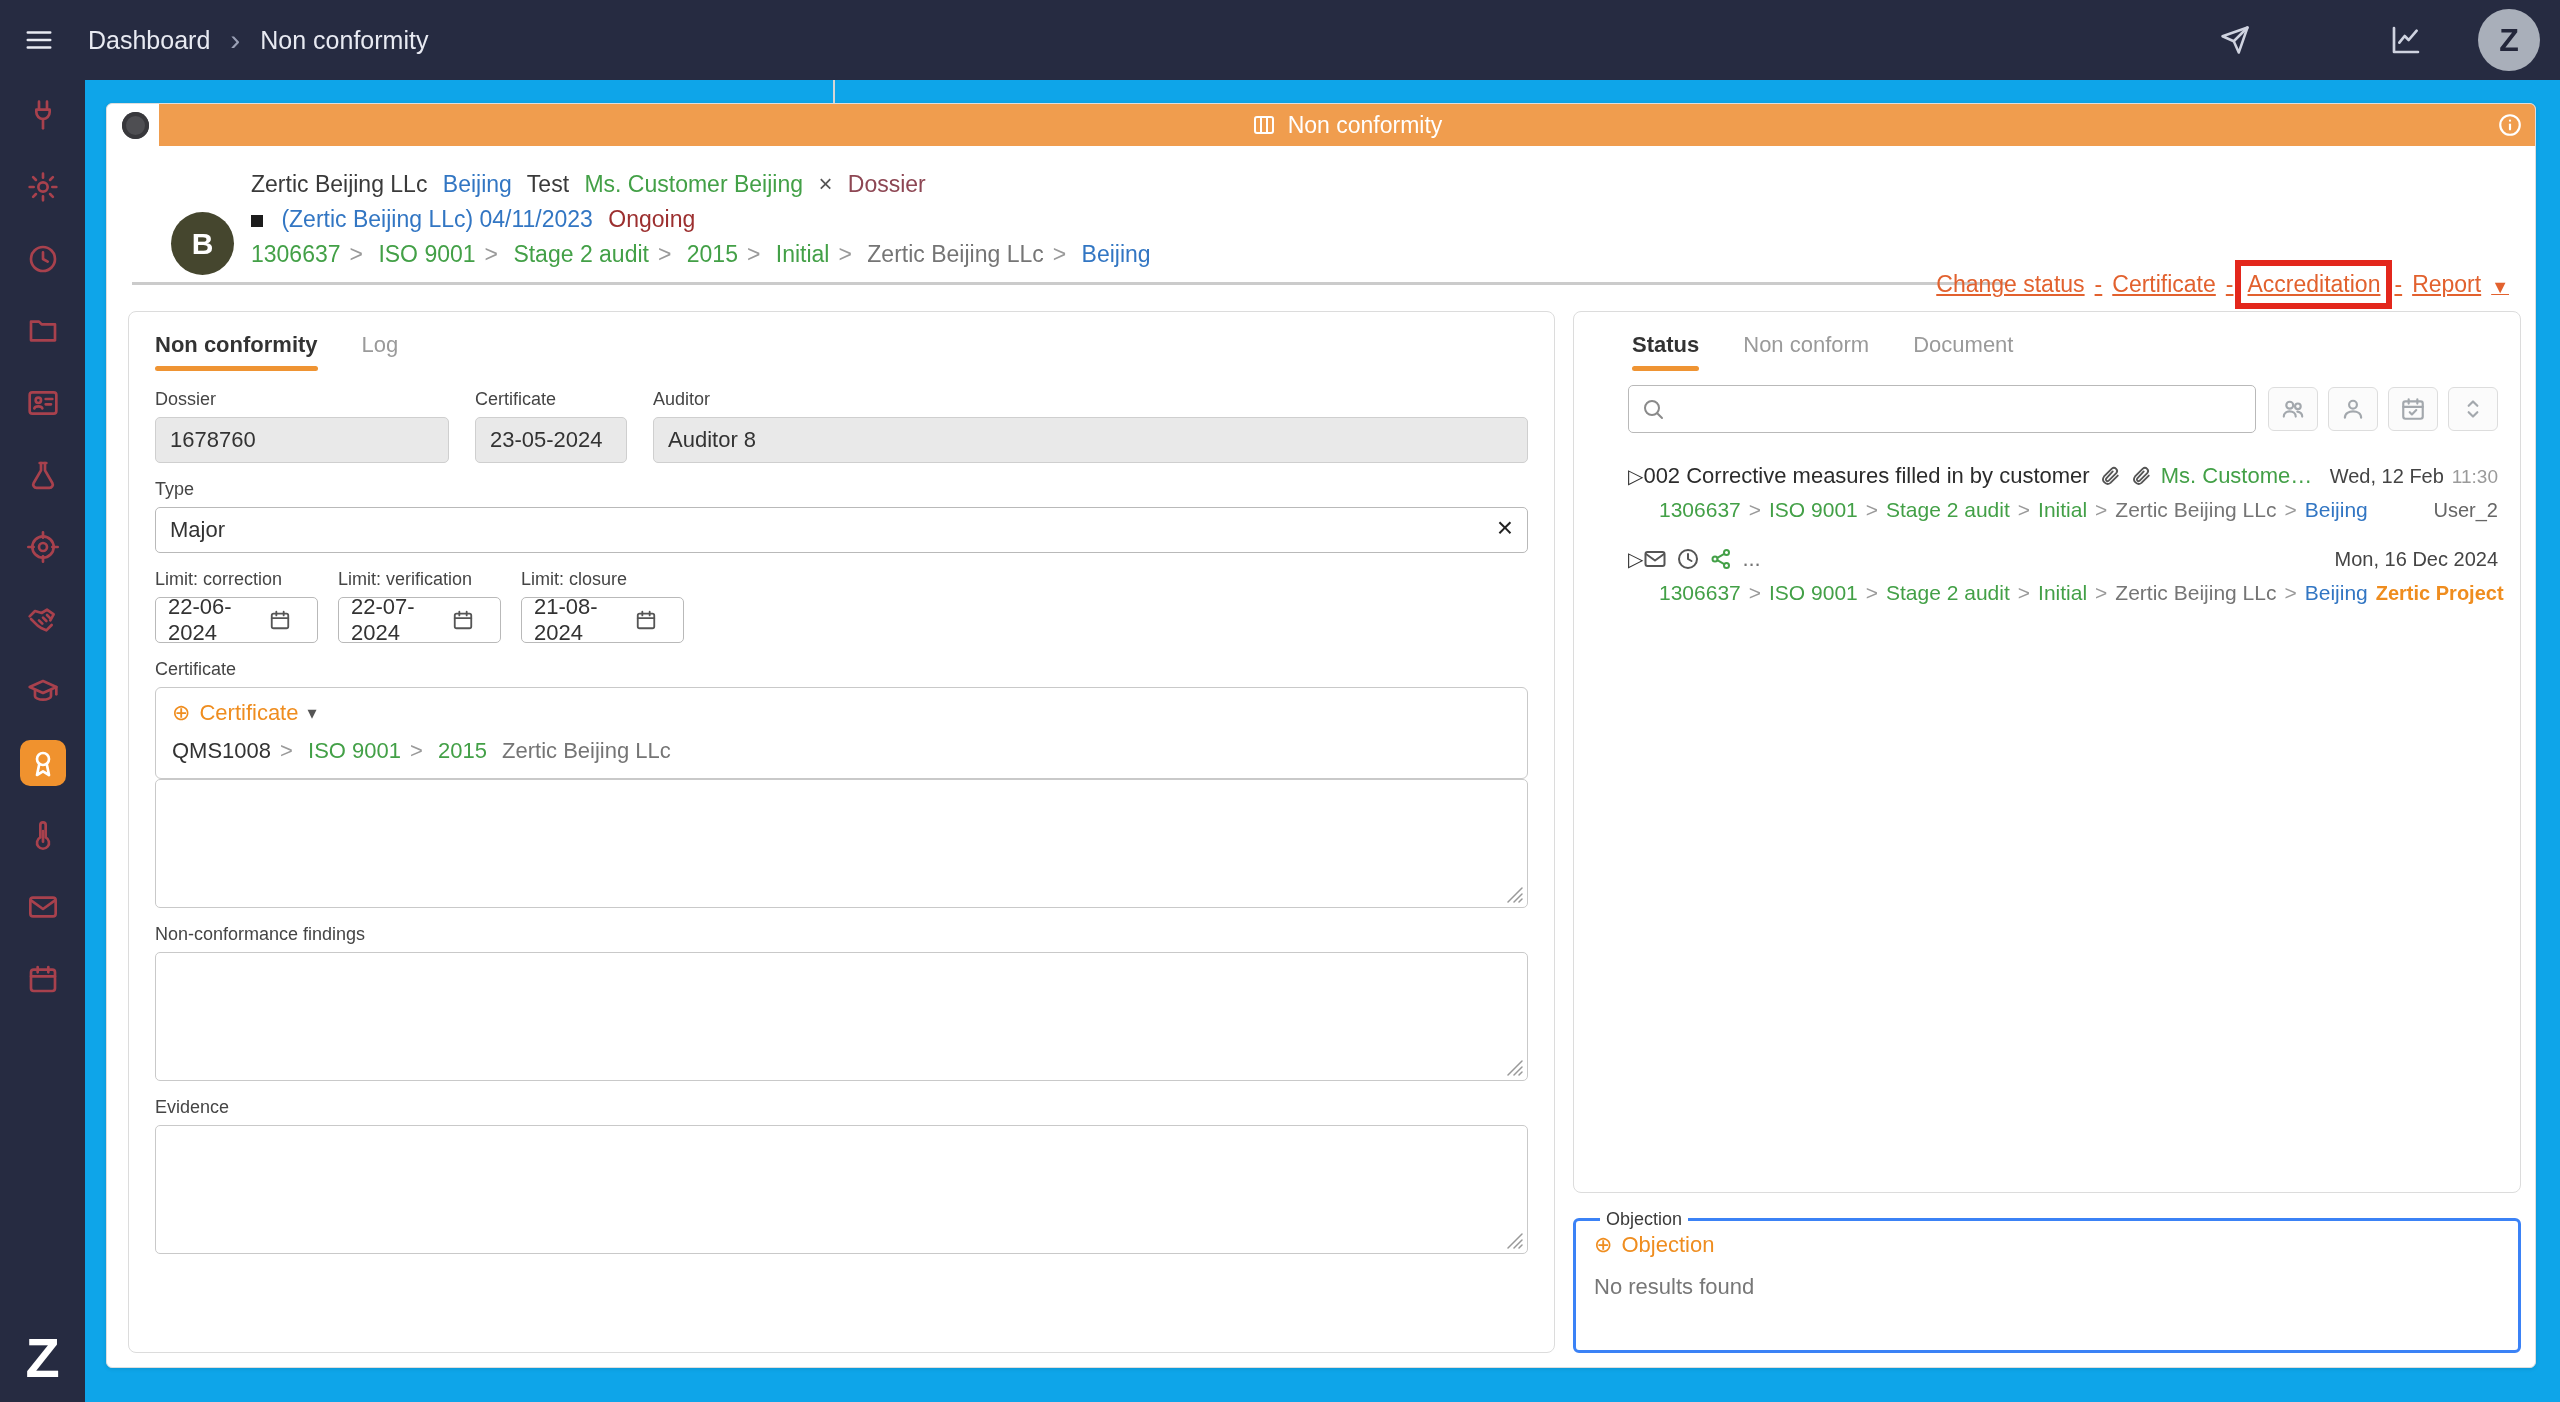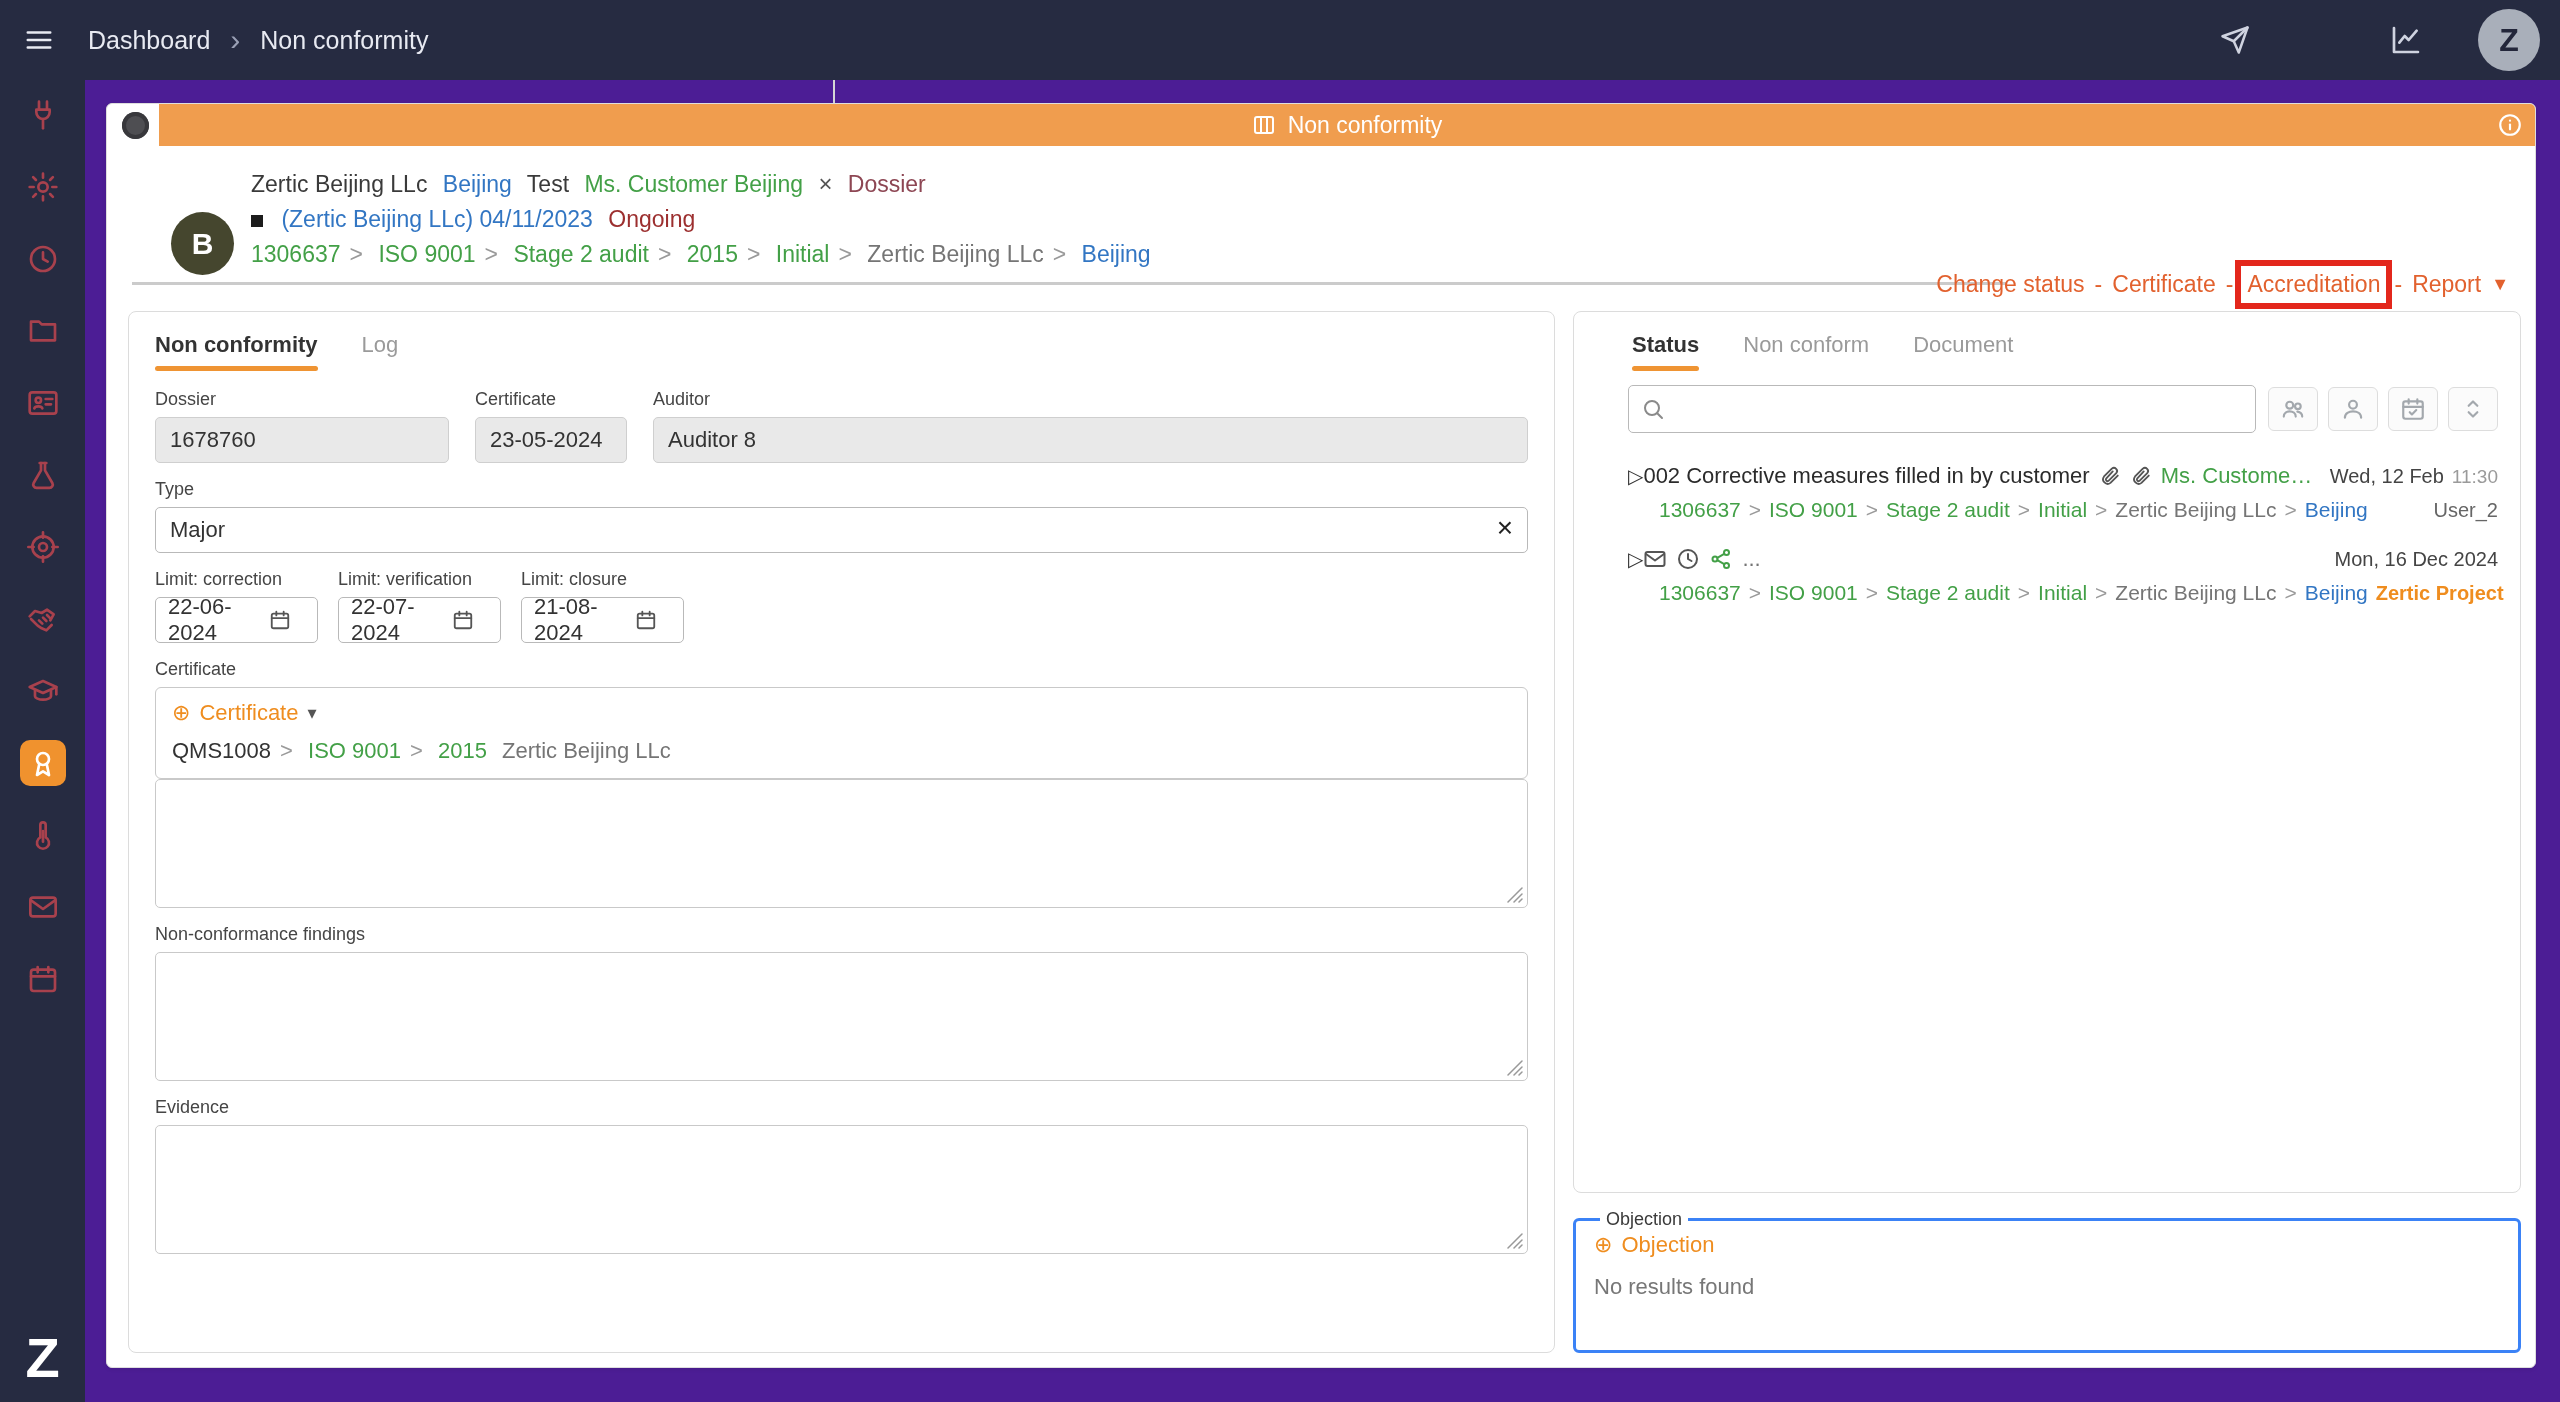--- a/index.html
+++ b/index.html
@@ -1,16 +1,16 @@
 <!DOCTYPE html>
 <html><head>
 <meta charset="utf-8">
 <style>
   html,body{margin:0;padding:0;background:#ececec;}
-  .page{position:relative;width:2560px;height:1402px;background:#4c1d95;overflow:hidden;
+  .page{position:relative;width:2560px;height:1402px;background:#0ea5e9;overflow:hidden;
         font-family:"Liberation Sans",sans-serif;color:#333;}
   svg.svgic{stroke:currentColor;fill:none;stroke-width:2;stroke-linecap:round;stroke-linejoin:round;display:block;}
 
   
   .topbar{position:absolute;left:0;top:0;right:0;height:80px;background:#262b41;display:flex;align-items:center;color:#e8eaf2;z-index:5;}
   .hamburger{margin-left:24px;color:#e8eaf2;cursor:pointer;}
   .tb-crumb{margin-left:34px;display:flex;align-items:center;gap:20px;font-size:25px;}
   .tb-sep{color:#9aa0b5;font-size:30px;line-height:1;}
   .tb-right{margin-left:auto;display:flex;align-items:center;margin-right:20px;}
   .tb-icon{color:#cfd3e0;cursor:pointer;}
@@ -40,21 +40,21 @@
   .lnk-g{color:#43a047;cursor:pointer;}
   .txt-gray{color:#757575;}
   .txt-maroon{color:#8d4653;cursor:pointer;}
   .txt-red{color:#9c2f2f;}
   .sep{color:#9a9a9a;margin-right:9px;}
   .sq{display:inline-block;width:12px;height:12px;background:#1c1c1c;margin-right:12px;}
   .ex{color:#555;cursor:pointer;font-size:24px;}
 
   .hr{position:absolute;left:25px;top:178px;width:1875px;height:3px;background:#cbcbcb;}
 
-  .actions{position:absolute;right:26px;top:167px;font-size:23px;color:#e2612e;white-space:nowrap;display:flex;align-items:center;gap:10px;}
+  .actions{position:absolute;right:26px;top:167px;font-size:23px;color:#e2612e;white-space:nowrap;display:flex;align-items:flex-end;gap:10px;text-decoration:underline;}
   .actions .alink{cursor:pointer;}
   .anno-wrap{position:relative;display:inline-block;padding:0 4px;}
   .anno{position:absolute;left:-8px;right:-8px;top:-11px;bottom:-11px;border:6px solid #e3271c;pointer-events:none;}
   .caret{font-size:18px;}
 
   
   .card{position:absolute;background:#fff;border:1px solid #dcdcdc;border-radius:8px;box-sizing:border-box;}
   .card.leftc{left:21px;top:207px;width:1427px;height:1042px;}
   .card.rightc{left:1466px;top:207px;width:948px;height:882px;overflow:hidden;padding-left:32px;}
 

